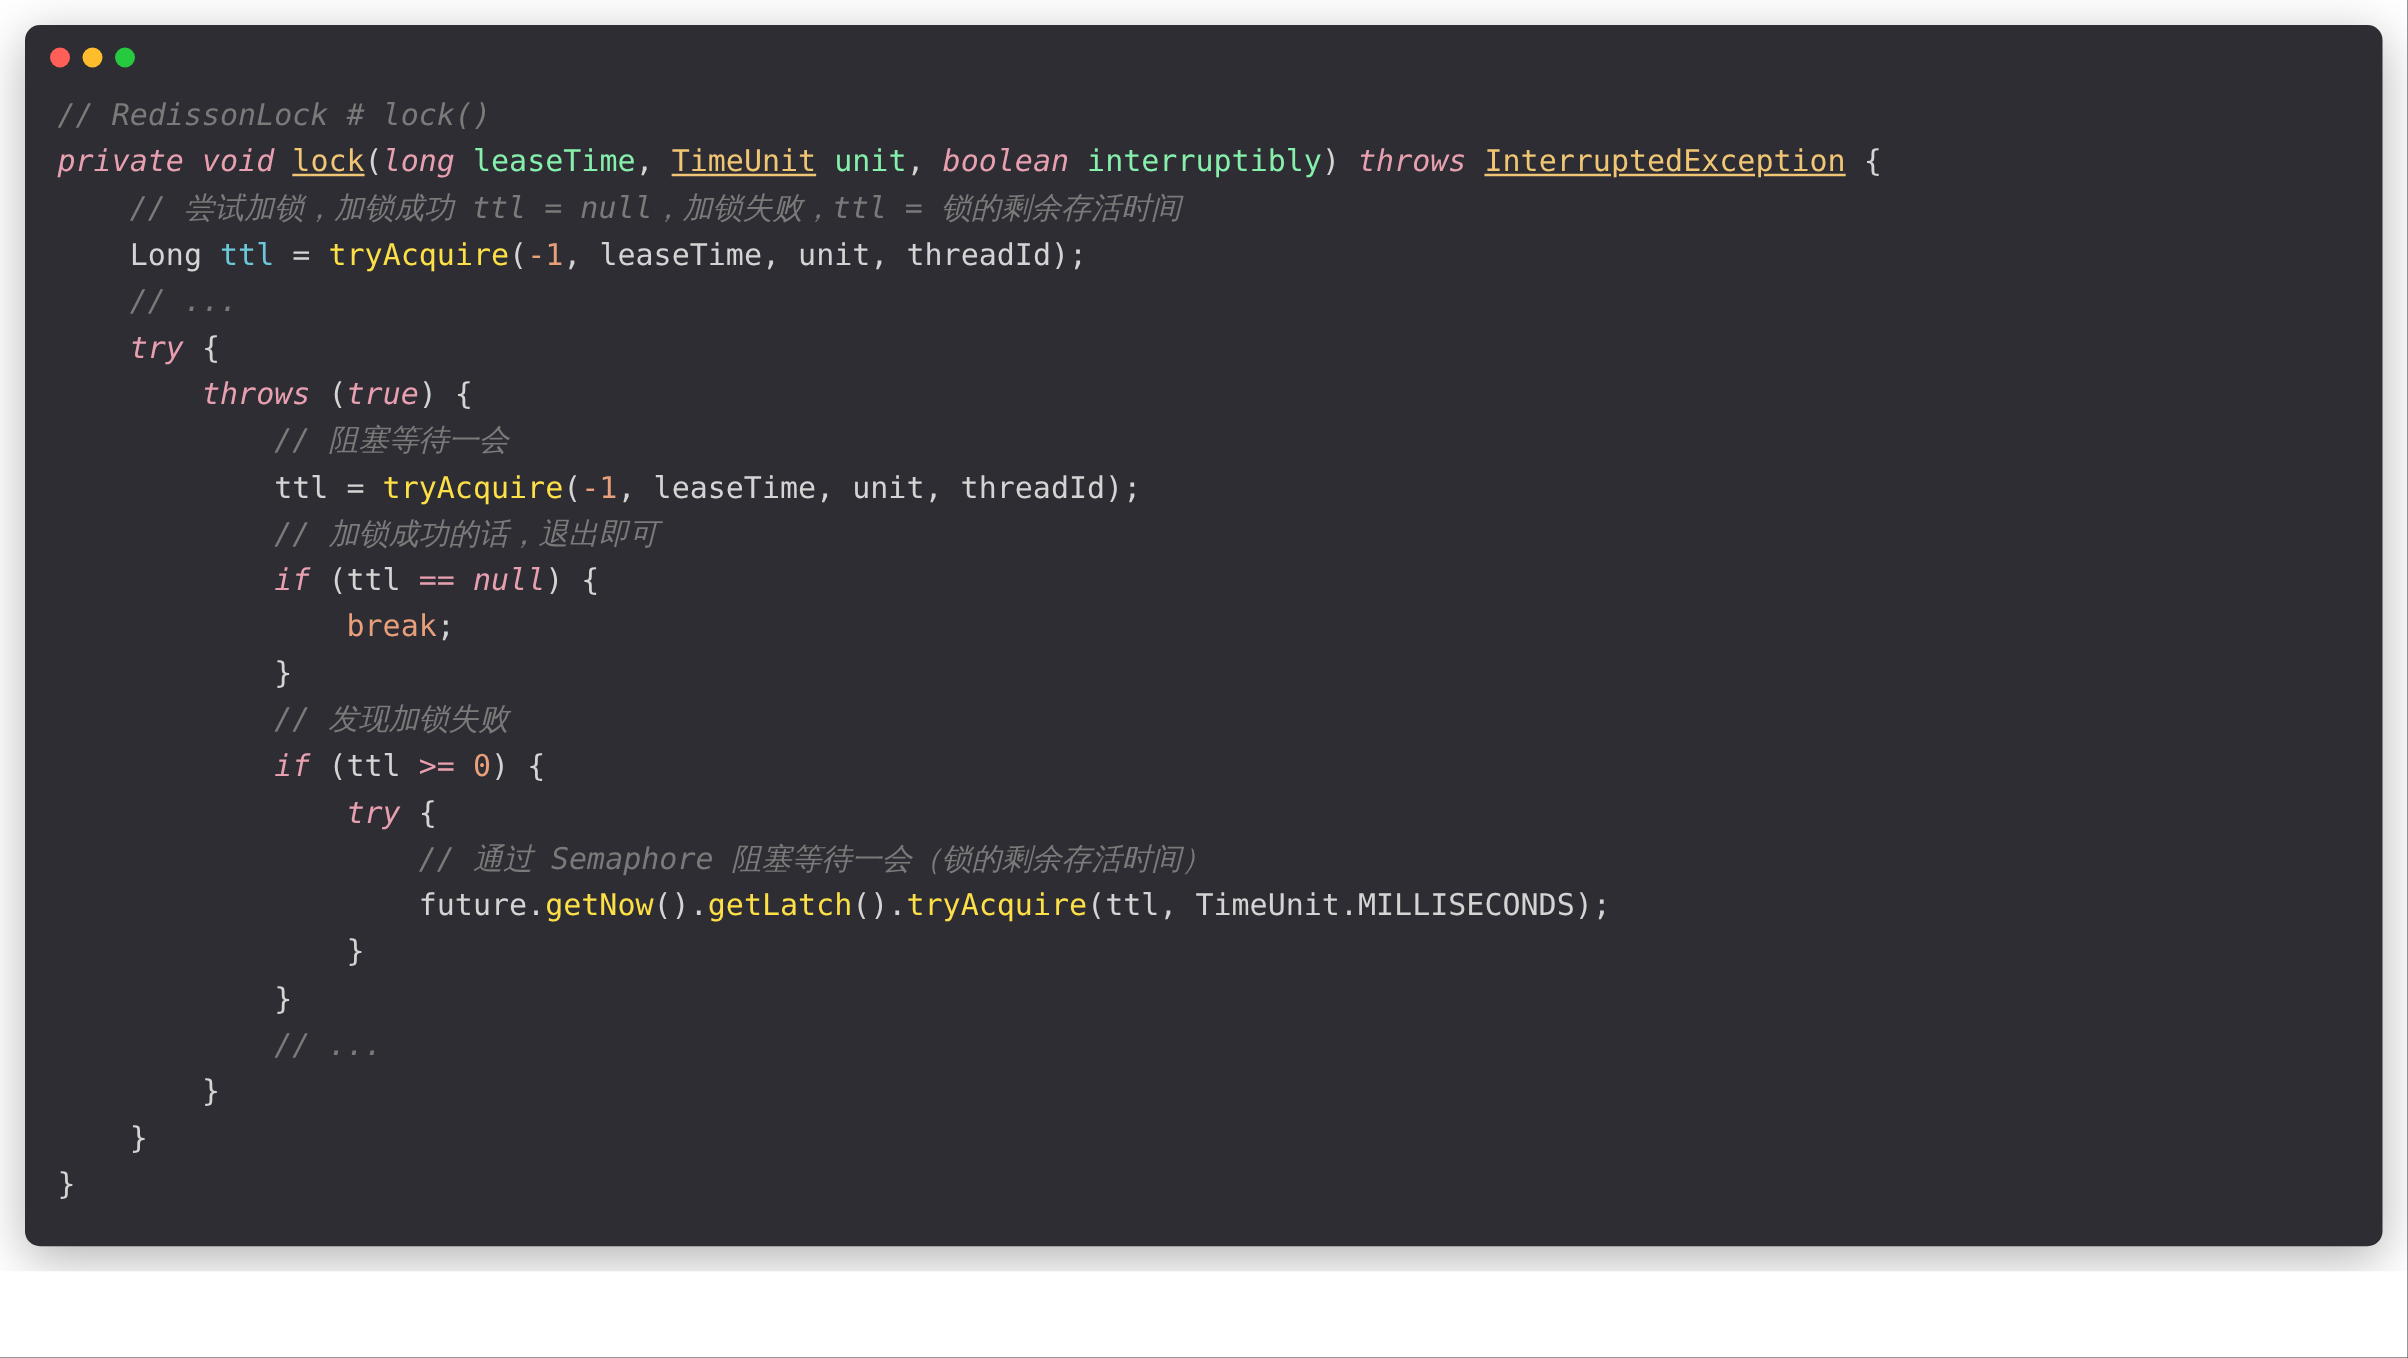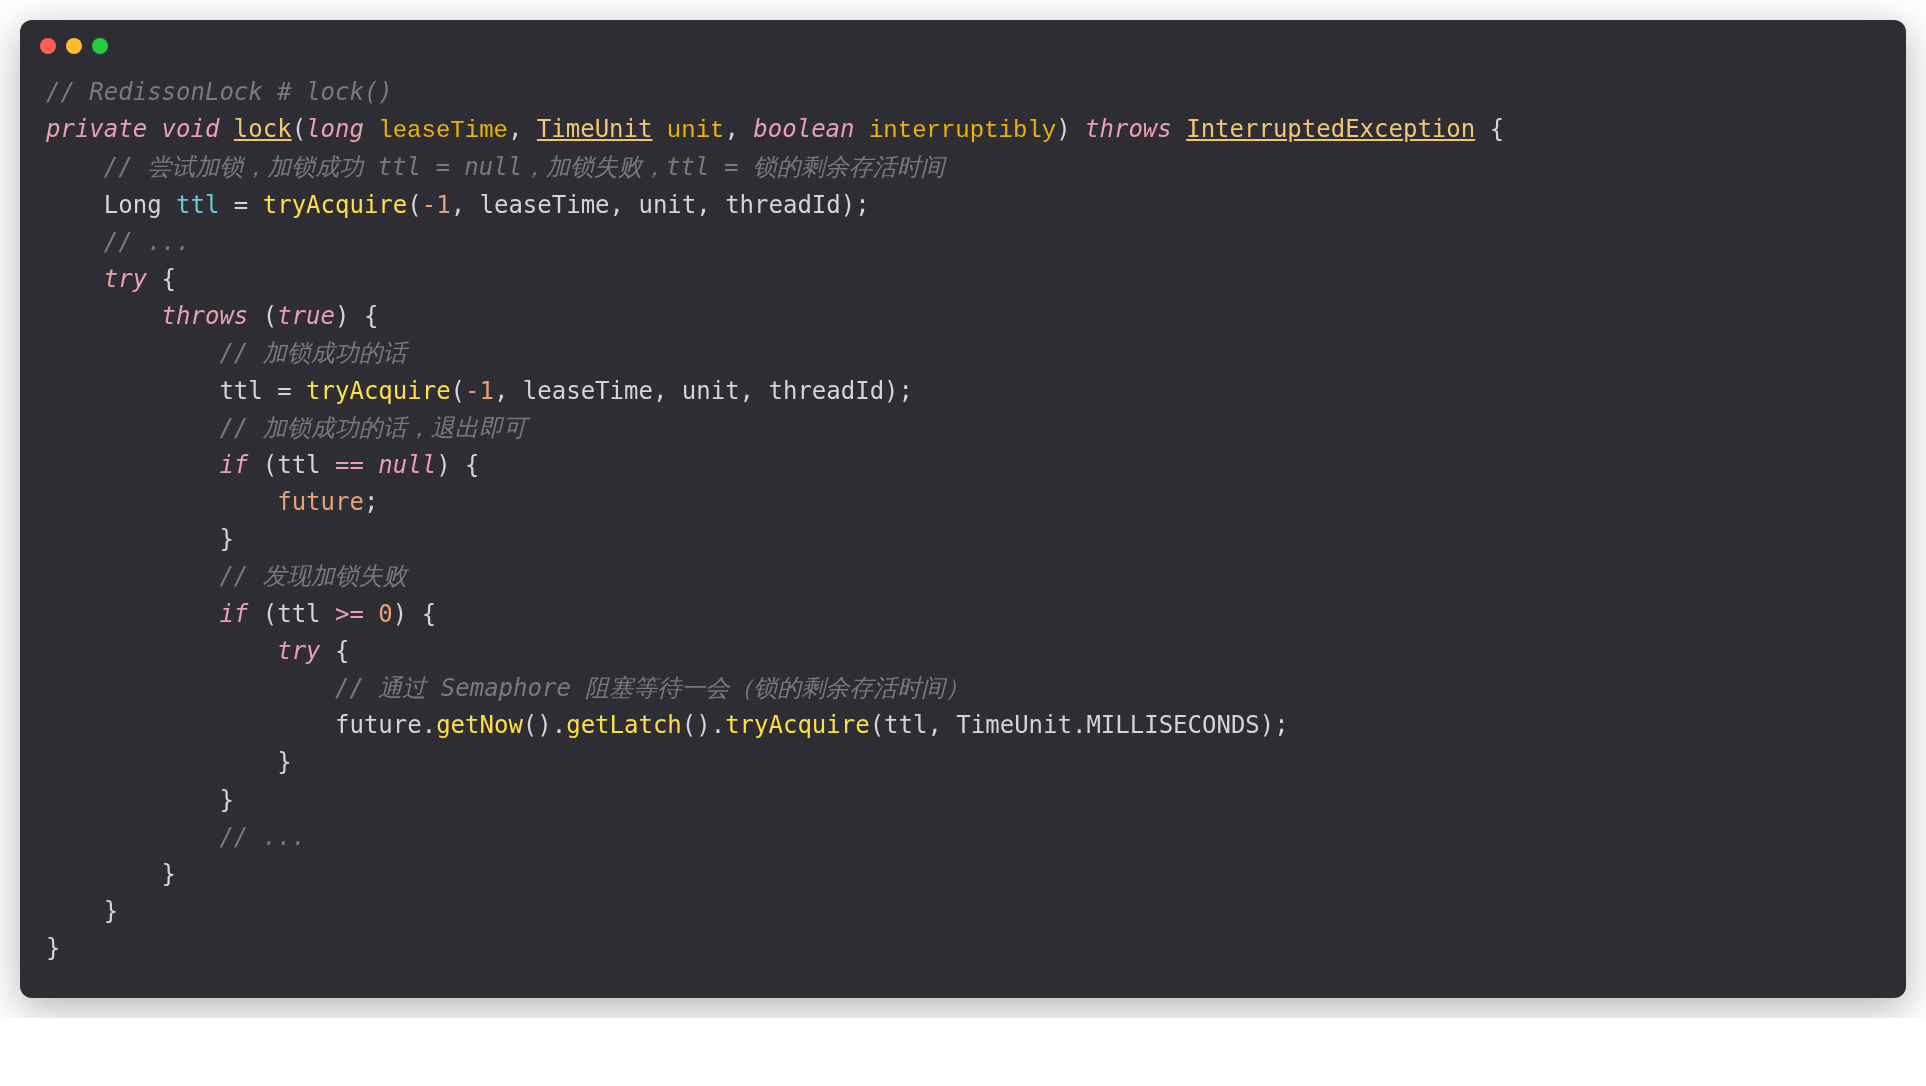--- a/index.html
+++ b/index.html
@@ -37,21 +37,21 @@
       font-size: 24px;
       line-height: 1.55;
       color: #d4d4d4;
       white-space: pre;
       font-family: 'SF Mono', 'Monaco', 'Menlo', 'Consolas', monospace;
     }
     .comment { color: #7a7a7a; font-style: italic; }
     .keyword { color: #e8a0b0; font-style: italic; }
     .type { color: #f0c674; text-decoration: underline; }
     .method { color: #fde047; }
-    .param { color: #eab308; font-family: Liberation Mono, monospace; }
+    .param { color: #86efac; }
     .number { color: #e8a07a; }
     .literal { color: #d4d4d4; }
     .break { color: #e8a07a; }
     .var { color: #6cc8d8; }
     .punc { color: #d4d4d4; }
   </style>
 </head>
 <body>
 
 <div class="window">
@@ -60,25 +60,25 @@
     <div class="dot dot-yellow"></div>
     <div class="dot dot-green"></div>
   </div>
   <div class="code"><span class="comment">// RedissonLock # lock()</span>
 <span class="keyword">private</span> <span class="keyword">void</span> <span class="type">lock</span><span class="punc">(</span><span class="keyword">long</span><span class="param"> leaseTime</span><span class="punc">, </span><span class="type">TimeUnit</span><span class="param"> unit</span><span class="punc">, </span><span class="keyword">boolean</span><span class="param"> interruptibly</span><span class="punc">)</span><span class="keyword"> throws </span><span class="type">InterruptedException</span><span class="punc"> {</span>
 <span class="comment">    // 尝试加锁，加锁成功 ttl = null，加锁失败，ttl = 锁的剩余存活时间</span>
 <span class="literal">    Long </span><span class="var">ttl</span><span class="punc"> = </span><span class="method">tryAcquire</span><span class="punc">(</span><span class="number">-1</span><span class="literal">, leaseTime, unit, threadId);</span>
 <span class="comment">    // ...</span>
 <span class="keyword">    try</span><span class="punc"> {</span>
 <span class="keyword">        throws</span><span class="punc"> (</span><span class="keyword">true</span><span class="punc">) {</span>
-<span class="comment">            // 加锁成功的话</span>
+<span class="comment">            // 阻塞等待一会</span>
 <span class="literal">            ttl = </span><span class="method">tryAcquire</span><span class="punc">(</span><span class="number">-1</span><span class="literal">, leaseTime, unit, threadId);</span>
 <span class="comment">            // 加锁成功的话，退出即可</span>
 <span class="keyword">            if</span><span class="literal"> (ttl </span><span class="keyword">==</span><span class="keyword"> null</span><span class="punc">) {</span>
-<span class="break">                future</span><span class="punc">;</span>
+<span class="break">                break</span><span class="punc">;</span>
 <span class="punc">            }</span>
 <span class="comment">            // 发现加锁失败</span>
 <span class="keyword">            if</span><span class="literal"> (ttl </span><span class="keyword">&gt;=</span><span class="literal"> </span><span class="number">0</span><span class="punc">) {</span>
 <span class="keyword">                try</span><span class="punc"> {</span>
 <span class="comment">                    // 通过 Semaphore 阻塞等待一会（锁的剩余存活时间）</span>
 <span class="literal">                    future.</span><span class="method">getNow</span><span class="punc">().</span><span class="method">getLatch</span><span class="punc">().</span><span class="method">tryAcquire</span><span class="literal">(ttl, TimeUnit.MILLISECONDS);</span>
 <span class="punc">                }</span>
 <span class="punc">            }</span>
 <span class="comment">            // ...</span>
 <span class="punc">        }</span>

